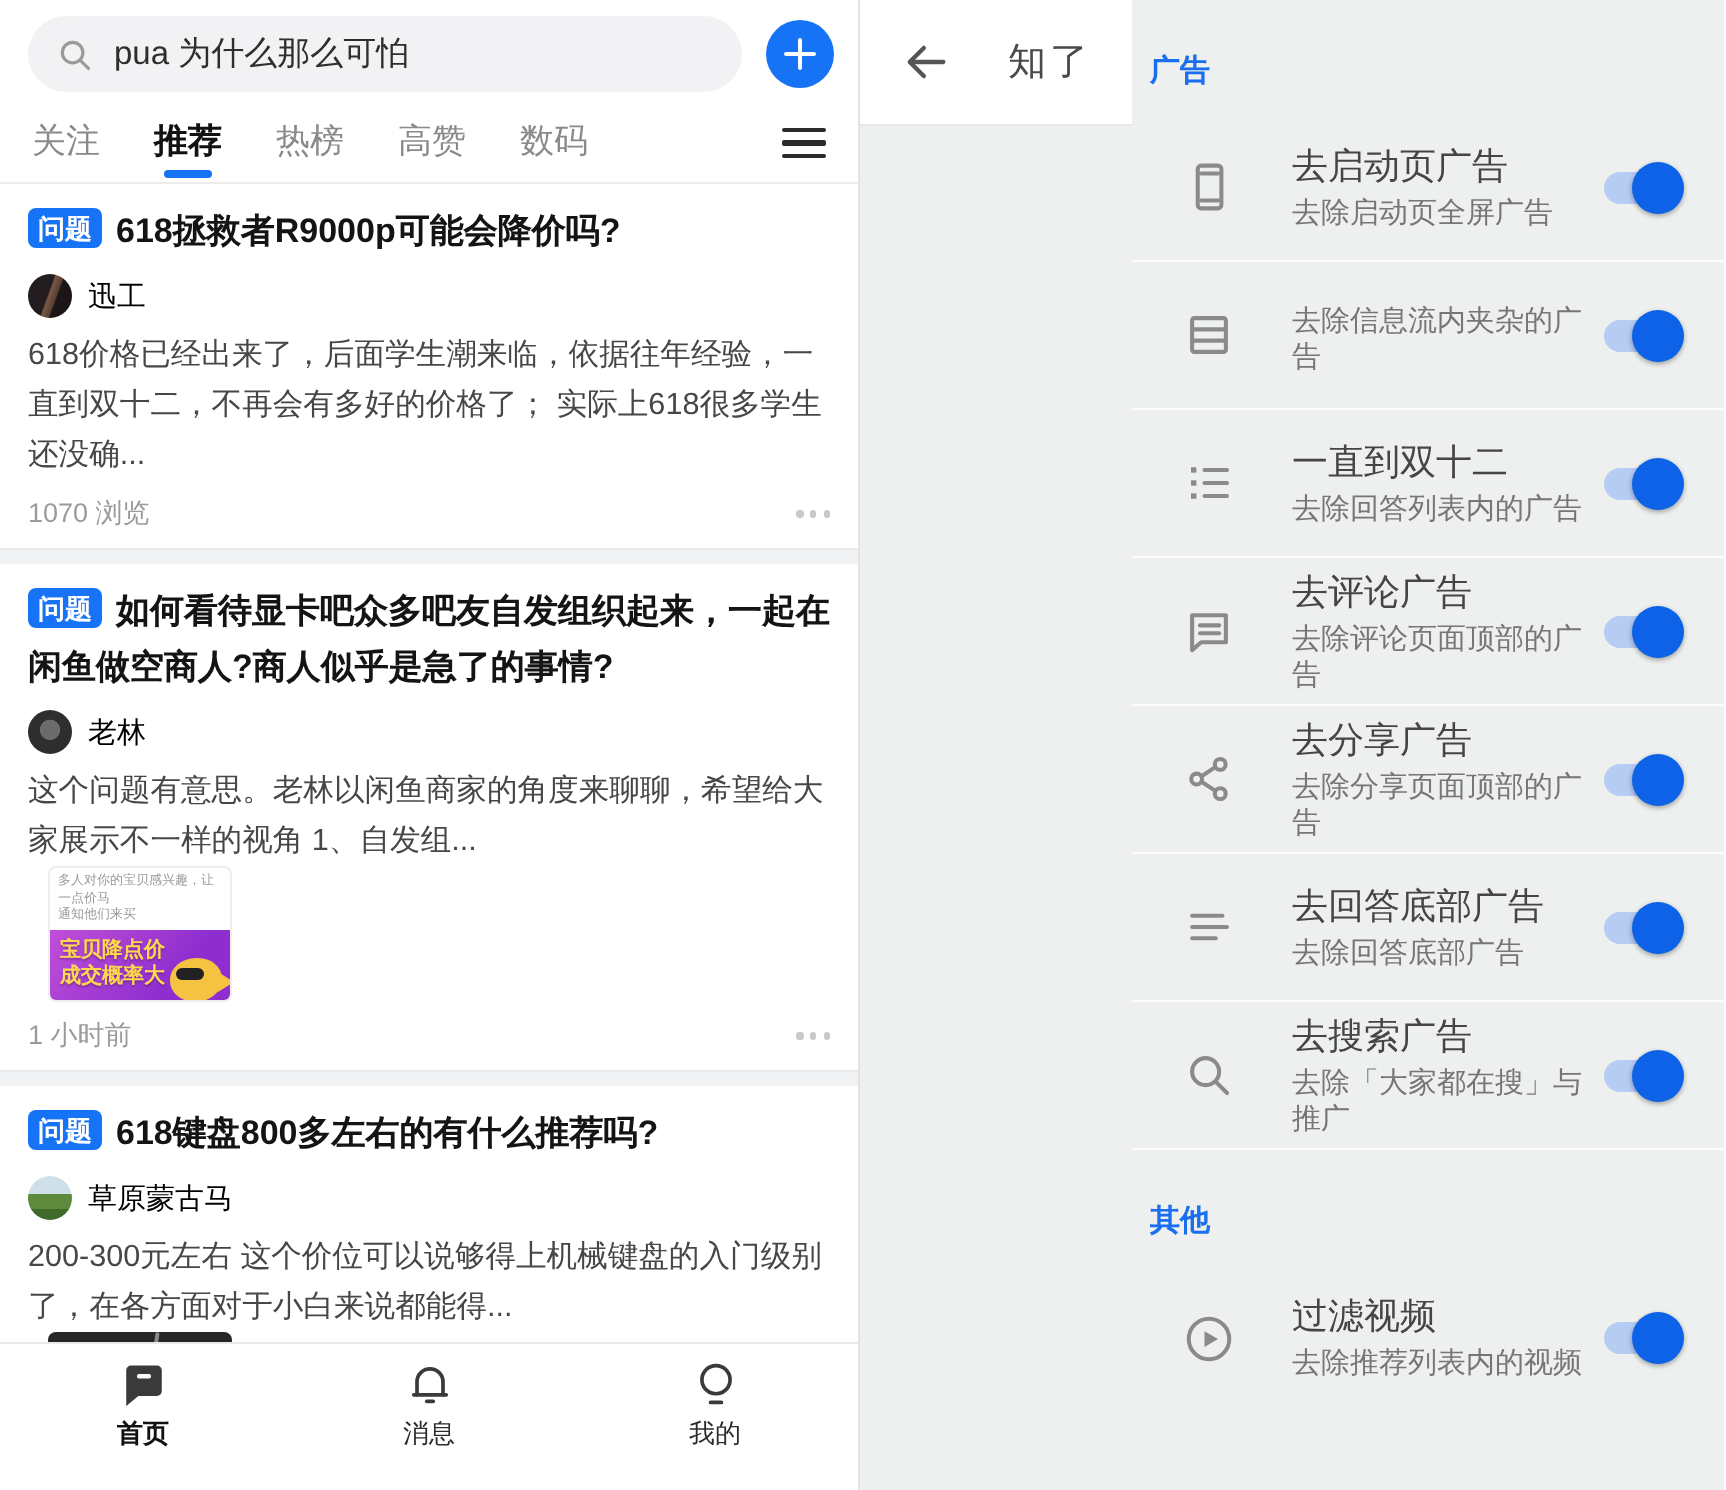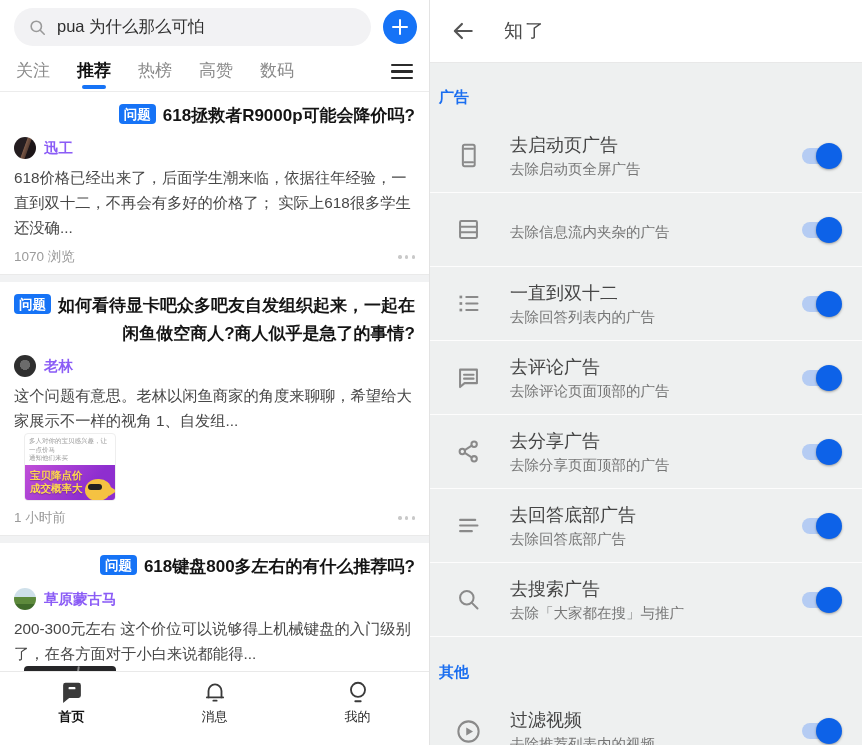--- a/index.html
+++ b/index.html
@@ -22,29 +22,29 @@
   .tabs-row { display:flex; align-items:center; height:40px; padding:0 16px; border-bottom:1px solid #ececec; }
   .tab { font-size:17px; color:#8a8a8a; margin-right:27px; position:relative; height:40px; line-height:38px;text-align:right; }
   .tab.active { color:#111; font-weight:bold; }
   .tab.active .tab-underline { position:absolute; left:50%; transform:translateX(-50%); bottom:3px; width:24px; height:3.5px; border-radius:2px; background:#1673f6; }
   .menu-btn { margin-left:auto; width:22px; display:flex; flex-direction:column; gap:4px; padding:2px 0; }
   .menu-btn i { display:block; height:2.4px; background:#2b2b2b; border-radius:1px; }
 
   .feed { height:591px; overflow:hidden; }
   .card { background:#fff; padding:10px 14px 8px 14px; }
   .card-gap { height:8px; background:#f1f2f3; border-top:1px solid #eaeaea; }
-  .card-title { font-size:17px; font-weight:bold; color:#141414; line-height:28px;text-align:right; }
+  .card-title { font-size:17px; font-weight:bold; color:#141414; line-height:28px; }
   .badge { display:inline-block; font-size:13.5px; font-weight:bold; color:#fff; border-radius:4px; padding:1.5px 5px; margin-right:7px; vertical-align:2.5px; line-height:17px; }
   .badge-blue { background:#1673f6; }
   .author-row { display:flex; align-items:center; margin-top:7px; height:22px; }
   .avatar { width:22px; height:22px; border-radius:50%; flex:0 0 auto; }
   .av-1 { background:linear-gradient(110deg,#241d20 45%,#7a5847 48%,#5a3f33 60%,#1c1518 63%); }
   .av-2 { background:radial-gradient(circle at 50% 45%, #6b6b6b 0 30%, #2e2e2e 32% 100%); }
   .av-3 { background:linear-gradient(180deg,#cfe0ea 0 42%,#5d8a3c 42% 75%,#3f6b2a 75% 100%); }
-  .author-name { margin-left:8px; font-size:14.5px; color:#8b5cf6; font-weight:700; }
+  .author-name { margin-left:8px; font-size:14.5px; color:#000000; font-weight:400; }
   .body-row { display:flex; margin-top:0;flex-direction:column; }
   .body-left { flex:1; min-width:0; }
   .excerpt { margin-top:6px; font-size:15.3px; color:#474747; line-height:25px; }
   .footer-row { display:flex; align-items:center; margin-top:8px; height:18px; }
   .meta { font-size:13.5px; color:#9b9b9b; }
   .more-dots { margin-left:auto; display:flex; gap:3.2px; }
   .more-dots i { width:3.4px; height:3.4px; border-radius:50%; background:#c9c9c9; }
 
   .thumb { width:92px; flex:0 0 auto; margin-left:10px; border-radius:4px; overflow:hidden; }
   .thumb-ad { height:68px; background:#fff; border:1px solid #eee; display:flex; flex-direction:column; }
@@ -57,21 +57,21 @@
   .thumb-kb { height:70px; background:#262628; position:relative; }
   .keyboard { position:absolute; left:-8px; bottom:6px; width:115px; height:34px; background:#e9e9e9; border-radius:3px; transform:rotate(-13deg); background-image:repeating-linear-gradient(0deg,#d6d6d6 0 1px,transparent 1px 8px),repeating-linear-gradient(90deg,#d6d6d6 0 1px,transparent 1px 9px); box-shadow:0 2px 3px rgba(0,0,0,.5); }
   .cable { position:absolute; left:52px; top:0; width:1.5px; height:26px; background:#8a8a8a; border-radius:1px; transform:rotate(8deg); }
 
   .bottom-nav { position:absolute; left:0; bottom:12px; width:100%; height:62px; background:#fff; border-top:1px solid #e9e9e9; display:flex; }
   .nav-item { flex:1; display:flex; flex-direction:column; align-items:center; justify-content:center; gap:3px; }
   .nav-label { font-size:13px; color:#2b2b2b; }
   .nav-item.active .nav-label { font-weight:bold; color:#111; }
 
   
-  .right-panel { width:432px; height:745px; background:#eef0f0; display:flex; flex-direction:column; overflow:hidden; }
+  .right-panel { width:432px; height:745px; background:#eef0f0; display:flex; flex-direction:row; overflow:hidden; }
   .rp-header { height:62px; background:#fff; display:flex; align-items:center; padding:0 20px; flex:0 0 auto; box-shadow:0 1px 0 #e8e8e8; }
   .rp-title { margin-left:28px; font-size:19px; color:#4a4a4a; letter-spacing:2px; }
   .rp-content { flex:1; overflow:hidden; }
   .section-label { padding:26px 0 12px 9px; font-size:15px; font-weight:bold; color:#1a6ef0; }
   .setting-row { height:74px; display:flex; align-items:center; padding:0 22px; border-bottom:1px solid rgba(255,255,255,.85); }
   .row-icon { width:32px; display:flex; align-items:center; justify-content:center; flex:0 0 auto; }
   .row-text { flex:1; margin-left:26px; min-width:0; }
   .row-title { font-size:18px; color:#454545; line-height:22px; }
   .row-sub { font-size:14.5px; color:#767676; margin-top:4px; line-height:18px; }
   .toggle { position:relative; width:38px; height:19px; flex:0 0 auto; margin-left:10px; }

